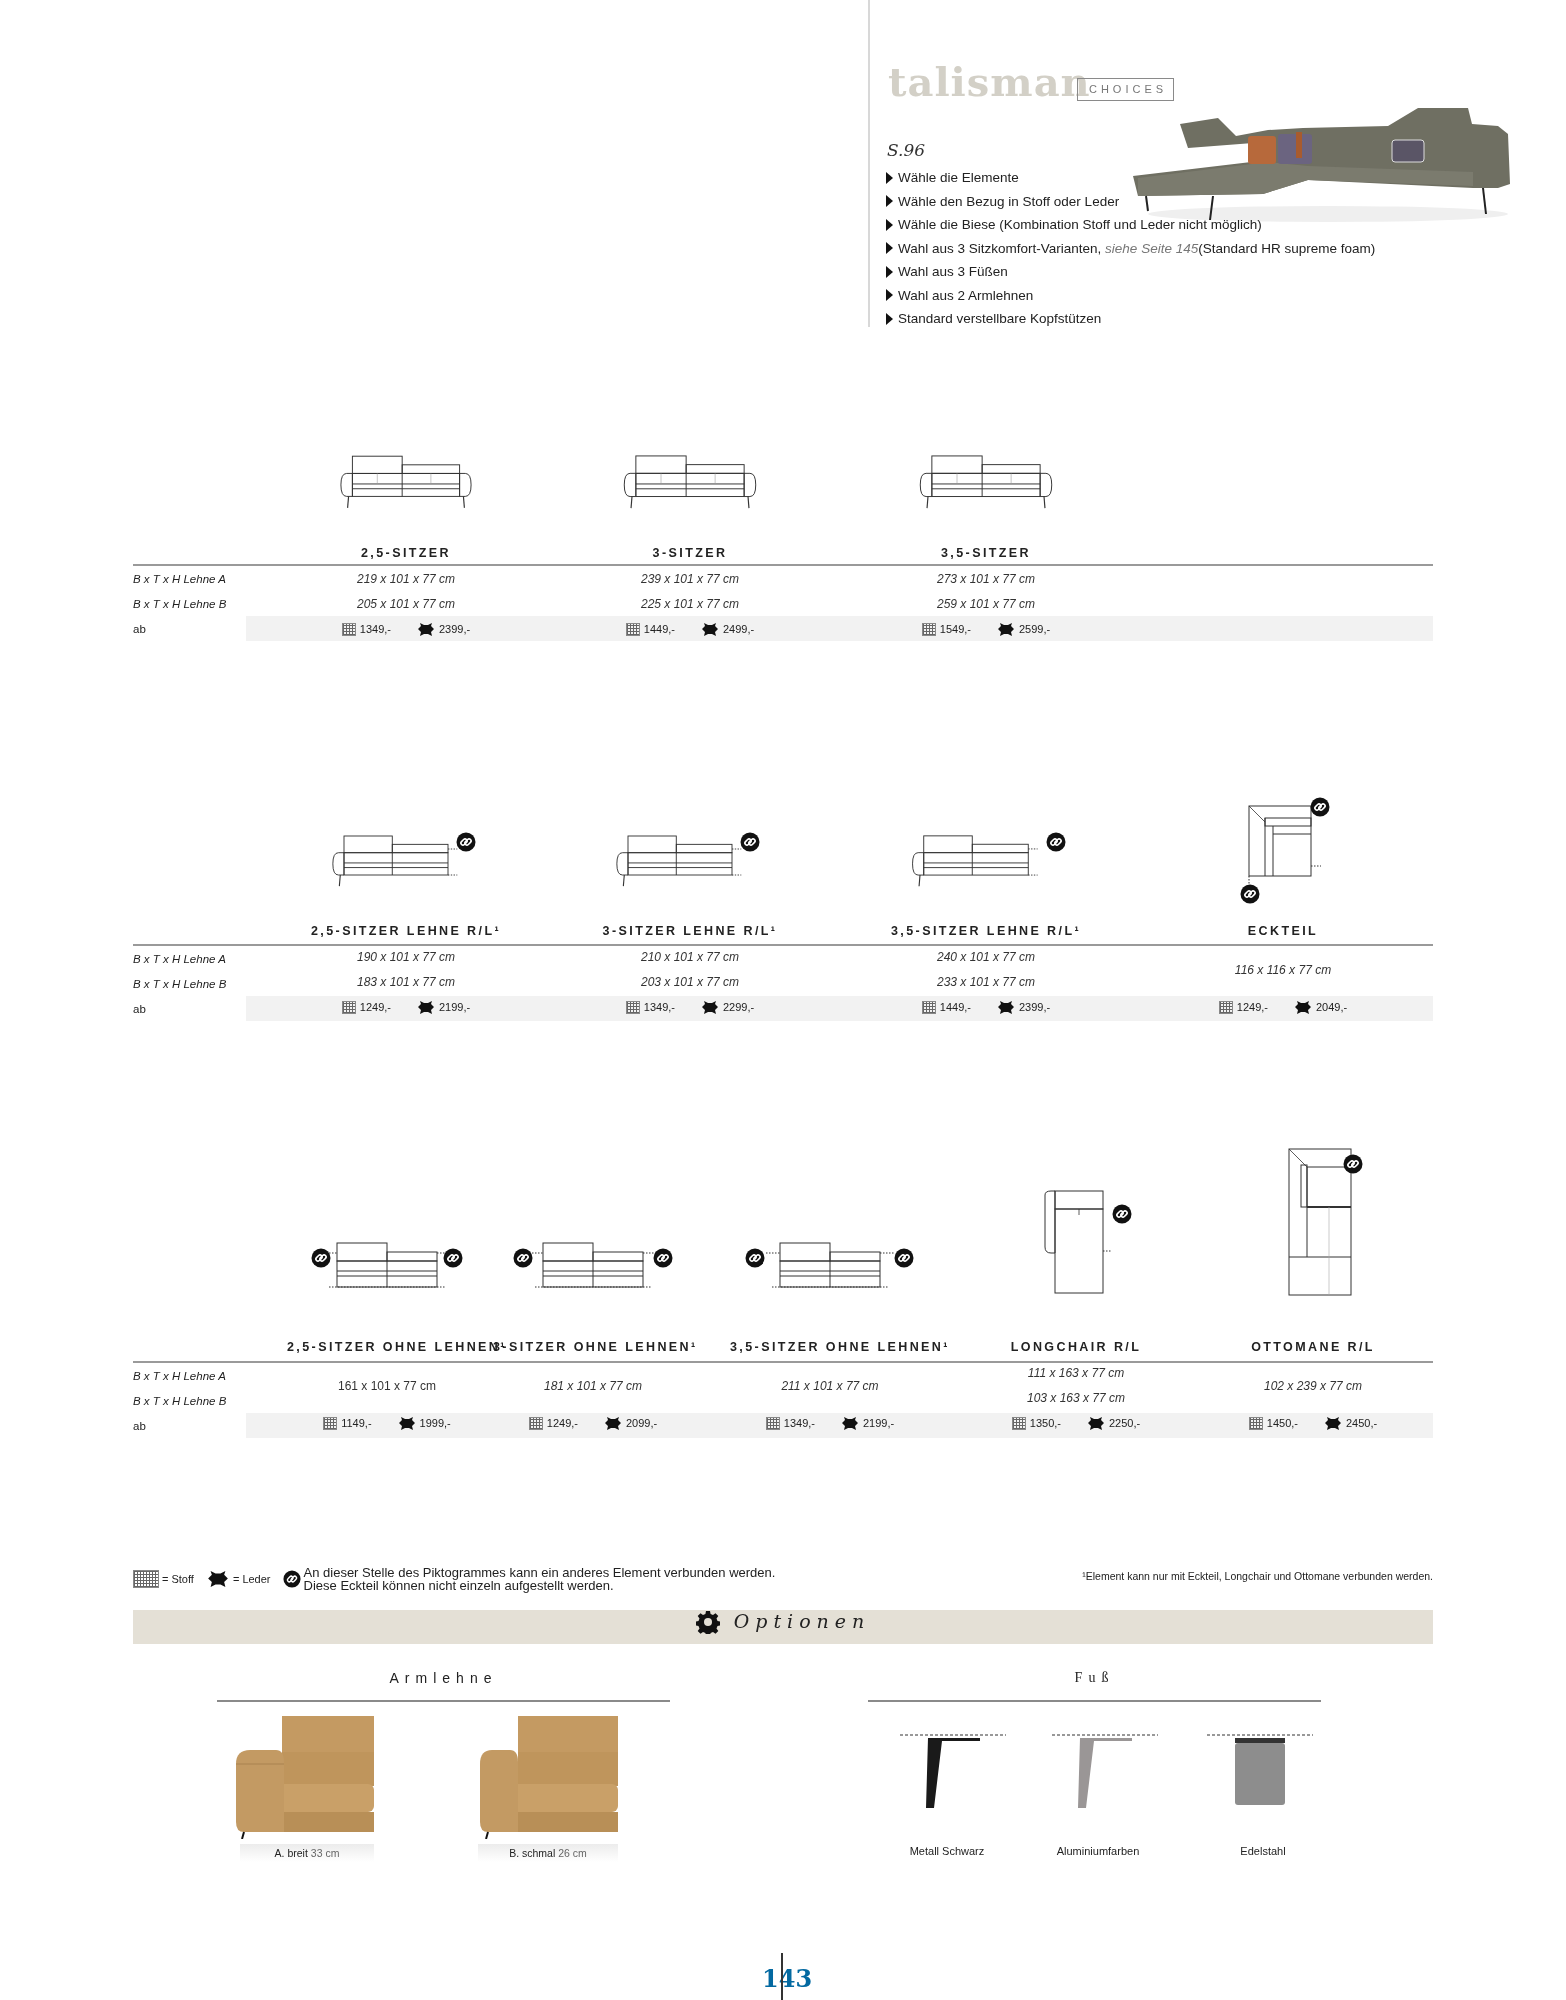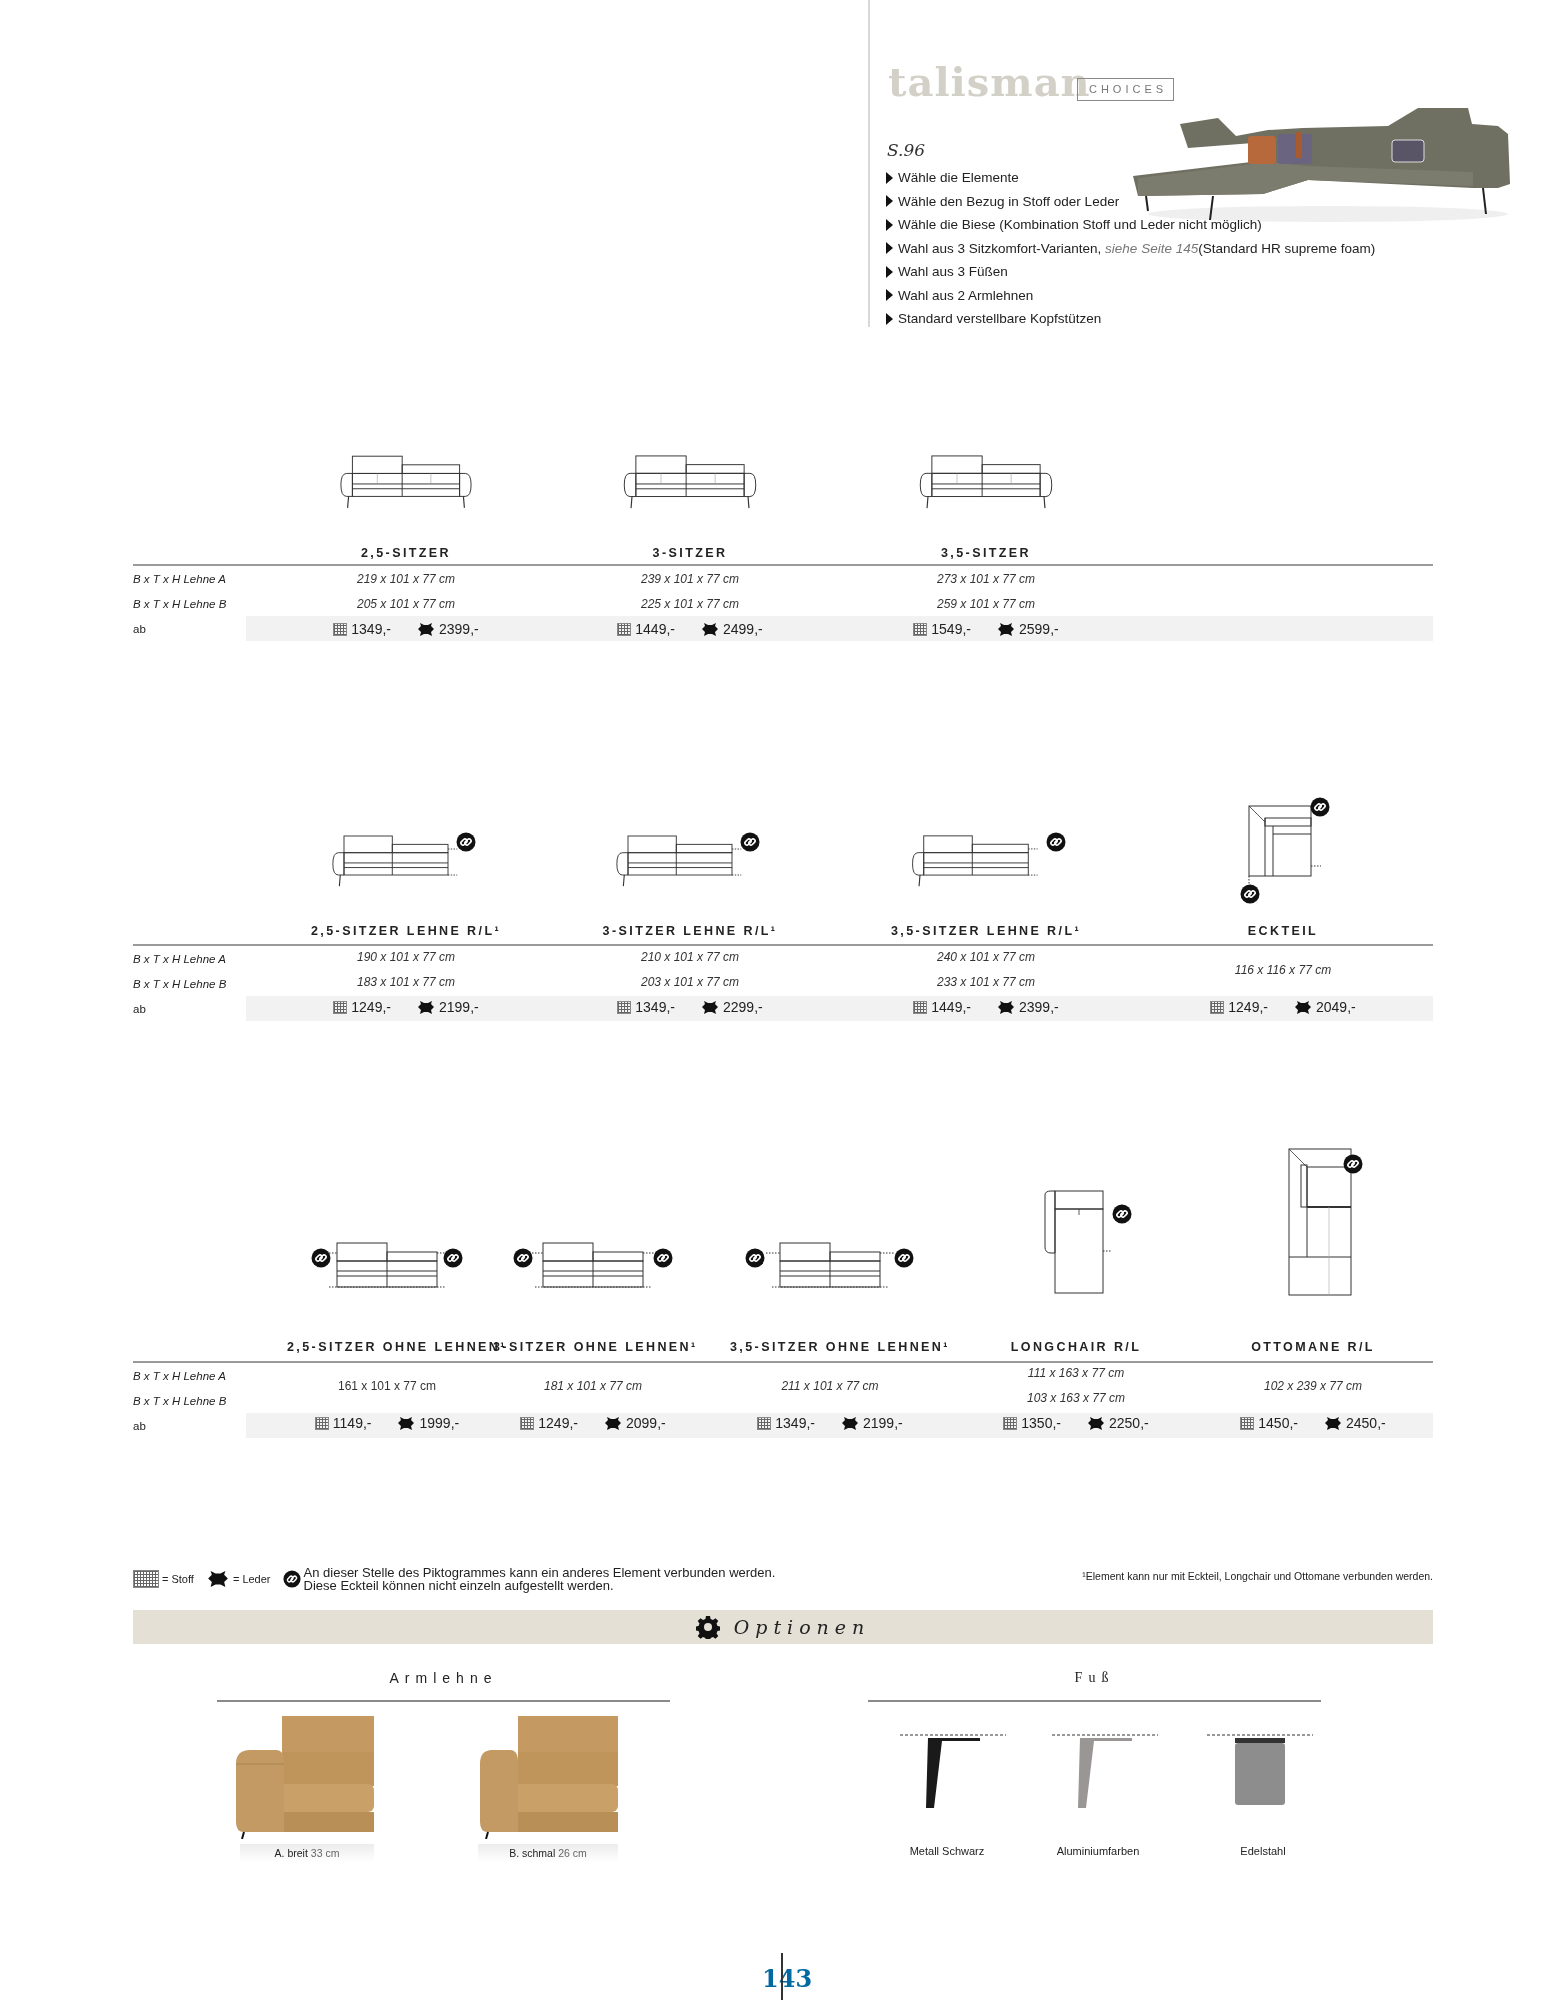--- a/index.html
+++ b/index.html
@@ -22,33 +22,33 @@
   .row-labels { position: absolute; left: 0; font-style: italic; font-size: 11.5px; color: #222; }
   .row-labels div { height: 25px; line-height: 25px; }
   .row-labels .ab { font-style: normal; }
   .rule { position: absolute; left: 0; width: 1300px; height: 2px; background: #9a9a9a; }
   .price-band { position: absolute; left: 113px; width: 1187px; height: 25px; background: #f2f2f2; }
   .col { position: absolute; text-align: center; }
   .col .pic { height: 110px; display: flex; align-items: flex-end; justify-content: center; }
   .col .name { font-weight: bold; font-size: 12.5px; letter-spacing: 2.4px; color: #222; height: 20px; line-height: 20px; white-space: nowrap; }
   .col .dim { font-style: italic; font-size: 12px; color: #333; height: 25px; line-height: 25px; white-space: nowrap; }
   .col .dim-merged { height: 50px; line-height: 50px; }
-  .col .price { font-size: 14px; color: #222; height: 25px; line-height: 25px; white-space: nowrap; display: flex; justify-content: center; align-items: center; gap: 4px; }
+  .col .price { font-size: 11px; color: #222; height: 25px; line-height: 25px; white-space: nowrap; display: flex; justify-content: center; align-items: center; gap: 4px; }
   .col .price .gap { width: 18px; }
   .fabric-ico { display: inline-block; width: 14px; height: 13px; background-image: repeating-linear-gradient(0deg, #666 0 1px, transparent 1px 3px), repeating-linear-gradient(90deg, #666 0 1px, transparent 1px 3px); border: 1px solid #888; }
   .leather-ico { display: inline-block; width: 18px; height: 13px; }
 
   
   .legend { position: absolute; left: 133px; top: 1566px; display: flex; align-items: center; font-size: 11px; color: #222; }
   .legend .item { display: flex; align-items: center; gap: 3px; margin-right: 12px; }
   .legend .note { line-height: 13px; font-size: 13px; }
   .footnote { position: absolute; right: 133px; top: 1570px; font-size: 10.5px; color: #222; }
 
   
-  .options-bar { position: absolute; left: 133px; top: 1610px; width: 1300px; height: 34px; background: #e4e0d6; display: flex; align-items: center; justify-content: center; gap: 14px; }
+  .options-bar { position: absolute; left: 133px; top: 1610px; width: 1300px; height: 34px; background: #e4e0d6; display: flex; justify-content: center; gap: 14px; }
   .options-bar .title { font-family: "DejaVu Serif", serif; font-style: italic; font-size: 19px; letter-spacing: 6px; color: #222; }
   .opt-head { position: absolute; text-align: center; font-size: 14px; letter-spacing: 6px; color: #222; }
   .opt-rule { position: absolute; height: 2px; background: #8a8a8a; }
   .arm-photo { position: absolute; width: 140px; height: 125px; }
   .arm-cap { position: absolute; font-size: 10.5px; color: #222; text-align: center; background: linear-gradient(#ececec,#fff); padding: 3px 0; }
   .arm-cap .dim { color: #666; }
   .foot-cap { position: absolute; font-size: 11px; color: #222; text-align: center; width: 140px; }
 
   .page-num { position: absolute; left: 762px; top: 1964px; font-family: "DejaVu Serif", serif; font-weight: bold; font-size: 24px; color: #0369a1; }
   .vline-bottom { position: absolute; left: 781px; top: 1953px; width: 2px; height: 47px; background: #333; }

